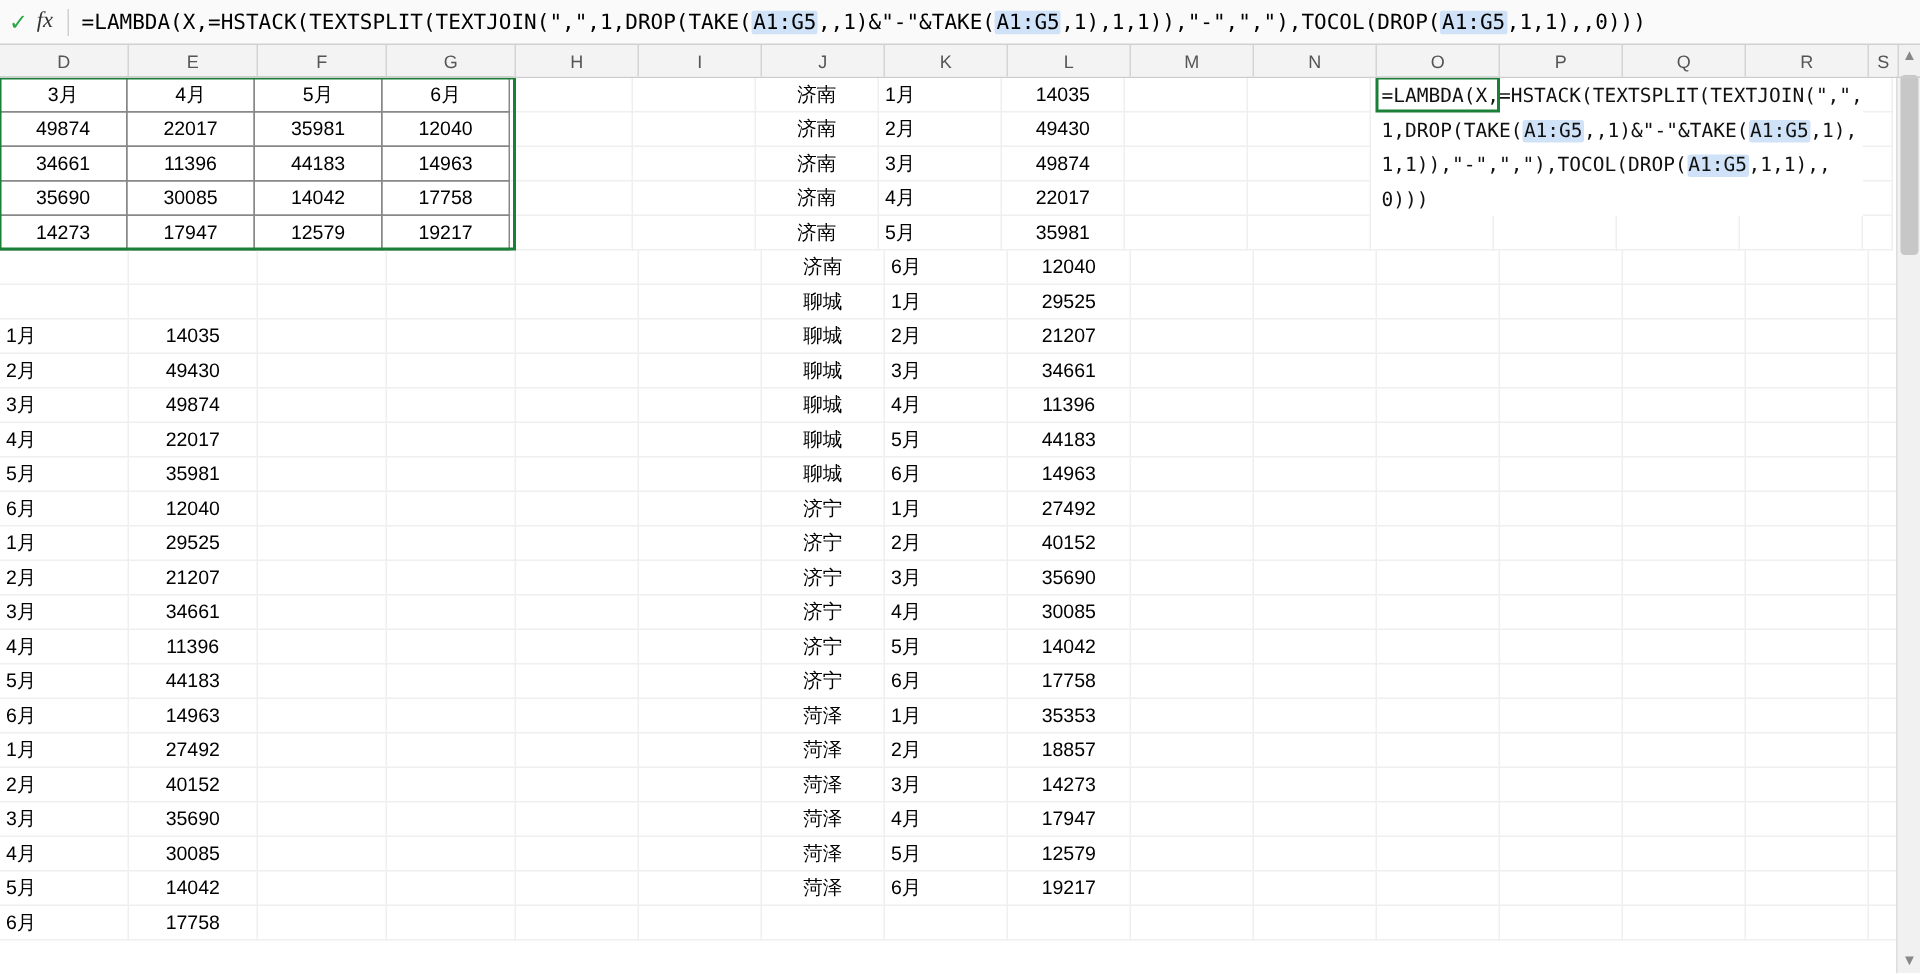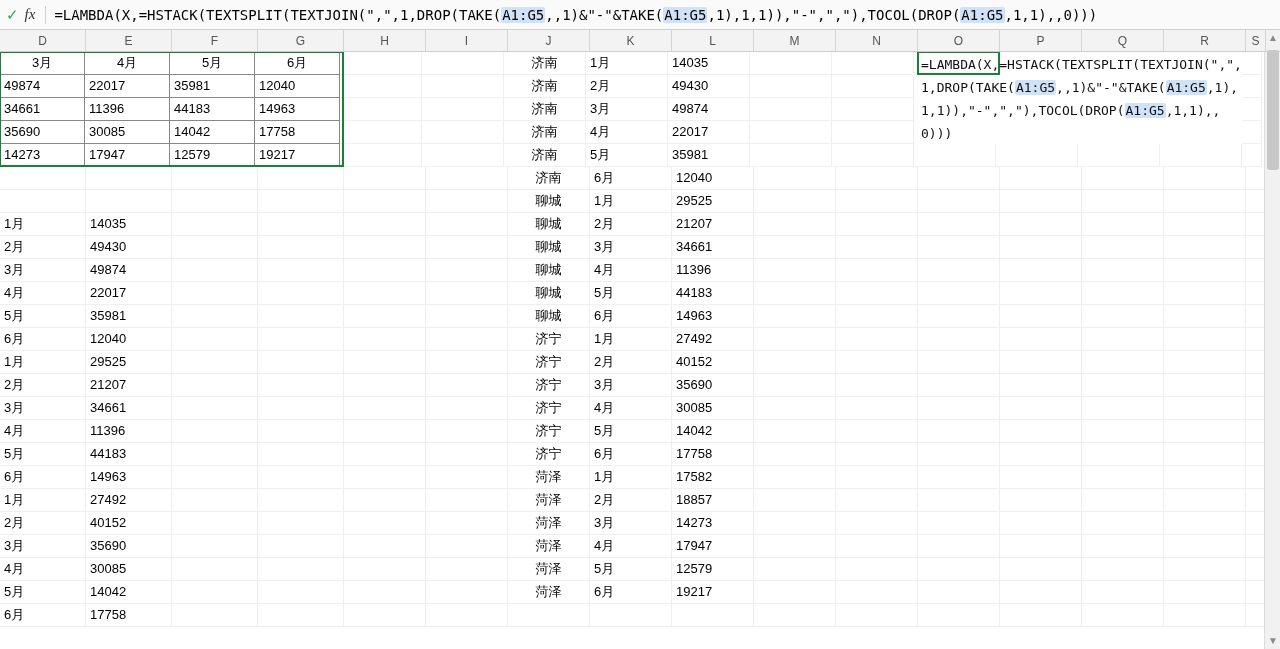--- a/index.html
+++ b/index.html
@@ -14,21 +14,21 @@
 
   .sheet { position: relative; height: calc(649px - 30px); overflow: hidden; }
   
   
   .colhdr { display: flex; height: 22px; border-bottom: 1px solid #ccc; position: sticky; top: 0; z-index: 2; }
   .colhdr .ch { border-right: 1px solid #d4d4d4; background: #f3f3f3; color: #555; text-align: center; line-height: 22px; font-size: 12px; flex: none; }
 
   .grid { position: relative; }
   .row { display: flex; height: 23px; }
   .cell { border-right: 1px solid #efefef; border-bottom: 1px solid #efefef; padding: 0 4px; line-height: 22px; flex: none; overflow: hidden; white-space: nowrap; font-family: Arial, "Microsoft YaHei"; }
-  .num { text-align: left; }
+  .num { text-align: center; }
   .ctr { text-align: center; }
   .lft { text-align: left; }
 
   
   .selbox { position: absolute; border: 2px solid #1a7f37; pointer-events: none; }
   
   .activebox { position: absolute; border: 2px solid #1a7f37; pointer-events: none; background: rgba(255,255,255,0); }
 
   
   .inlineFormula { position: absolute; font-family: Consolas, monospace; font-size: 13px; line-height: 23px; color: #111; word-break: break-all; }
@@ -397,21 +397,21 @@
       </div>
       <div class="row">
         <div class="cell lft" style="width: 86px;">6月</div>
         <div class="cell num" style="width: 86px;">14963</div>
         <div class="cell" style="width: 86px;"></div>
         <div class="cell" style="width: 86px;"></div>
         <div class="cell" style="width: 82px;"></div>
         <div class="cell" style="width: 82px;"></div>
         <div class="cell ctr" style="width: 82px;">菏泽</div>
         <div class="cell lft" style="width: 82px;">1月</div>
-        <div class="cell num" style="width: 82px;">17582</div>
+        <div class="cell num" style="width: 82px;">35353</div>
         <div class="cell" style="width: 82px;"></div>
         <div class="cell" style="width: 82px;"></div>
         <div class="cell" style="width: 82px;"></div>
         <div class="cell" style="width: 82px;"></div>
         <div class="cell" style="width: 82px;"></div>
         <div class="cell" style="width: 82px;"></div>
         <div class="cell" style="width: 20px;"></div>
       </div>
       <div class="row">
         <div class="cell lft" style="width: 86px;">1月</div>

